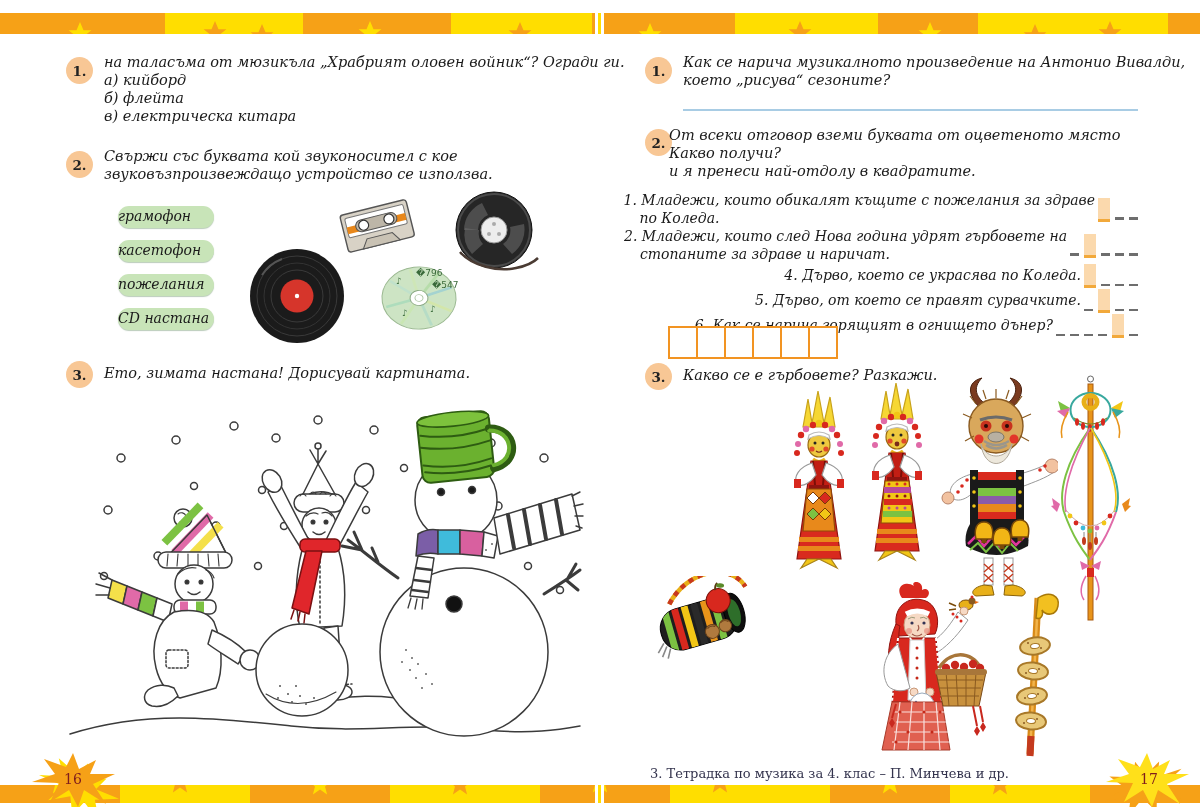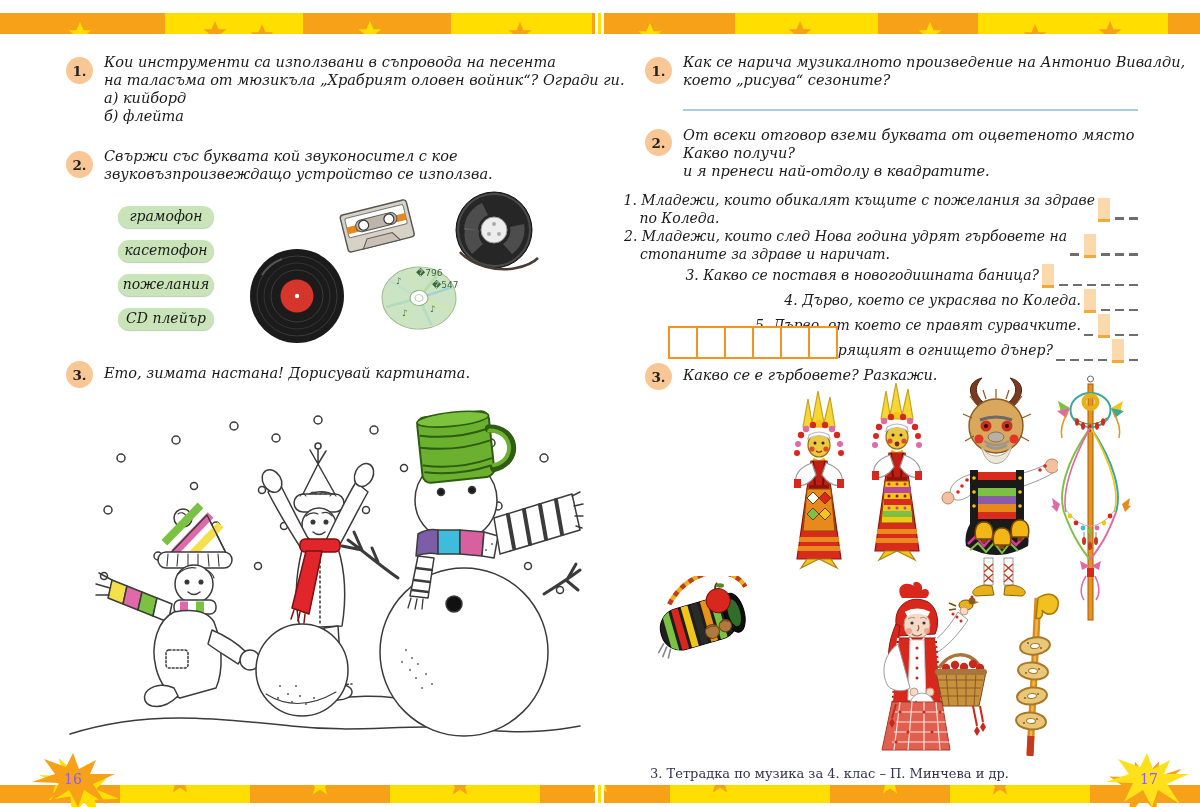--- a/index.html
+++ b/index.html
@@ -5,36 +5,36 @@
   html,body{margin:0;padding:0;}
   body{width:1200px;height:807px;position:relative;background:#fff;overflow:hidden;
        font-family:"DejaVu Serif",serif;color:#1a1a1a;}
   .band{position:absolute;left:0;}
   .qnum{position:absolute;width:27px;height:27px;border-radius:50%;background:#F8C795;
         display:flex;align-items:center;justify-content:center;
         font-size:13.5px;font-weight:bold;color:#222;}
   .qblock{position:absolute;font-style:italic;font-size:14.5px;line-height:18px;white-space:nowrap;}
   .qblock div{white-space:nowrap;}
   .pill-col{position:absolute;left:118px;top:206px;}
-  .pill{width:96px;text-align:center;background:#C8E4B8;border-radius:12px;
+  .pill{width:96px;text-align:left;background:#C8E4B8;border-radius:12px;
         font-style:italic;font-size:14px;padding:2px 0 4px;margin-bottom:12px;
         box-shadow:0 1px 1px rgba(60,110,60,.35);}
   .answer-line{position:absolute;left:683px;top:109px;width:455px;height:2px;background:#A8CCE4;}
   .quiz-list{position:absolute;left:685px;top:192px;width:455px;}
   .quiz-row{display:flex;justify-content:flex-end;align-items:center;margin-bottom:1px;}
   .quiz-text{font-style:italic;font-size:14px;line-height:17.5px;white-space:nowrap;}
   .q-cont{padding-left:16px;}
   .blank{display:flex;align-items:flex-end;}
   .cell-dash{width:9px;height:2.5px;background:#6e6e6e;margin:0 2.5px 2px;display:inline-block;}
   .cell-hl{width:12px;height:21px;background:#FBD9AD;border-bottom:3px solid #F2A93B;
            margin:0 2.5px;display:inline-block;}
   .answer-boxes{position:absolute;left:668px;top:326px;display:flex;}
   .abox{width:26px;height:29px;border:2px solid #F29422;background:#fff;margin-right:-2px;}
   .footer{position:absolute;left:650px;top:766px;font-size:13px;color:#33334d;}
-  .page-num{position:absolute;font-size:14px;color:#8b5cf6;}
+  .page-num{position:absolute;font-size:14px;color:#7f1d1d;}
   svg{position:absolute;}
 </style>
 </head>
 <body>
 
 <svg class="band" style="top:13px" width="1200" height="21" viewBox="0 0 1200 21">
   <defs>
       <path id="st5" d="M0,-12 L3.5,-3.7 L11.4,-3.7 L5,1.4 L7.1,9.4 L0,4.6 L-7.1,9.4 L-5,1.4 L-11.4,-3.7 L-3.5,-3.7 Z"></path>
     </defs>
   <rect width="1200" height="21" fill="#FFDE00"></rect>
@@ -58,39 +58,39 @@
       <use href="#st5" x="370" y="20"></use>
     <use href="#st5" x="650" y="22"></use>
       <use href="#st5" x="930" y="21"></use>
   </g>
   <rect x="595" width="9" height="21" fill="#fff"></rect>
   <rect x="598" width="3" height="21" fill="#FFDE00"></rect>
 </svg>
 
 <div class="qnum" style="left:66px;top:57px">1.</div>
 <div class="qblock" style="left:104px;top:53px">
-  <div>Кои инструменти са използвани в съпровода на песента</div>
   <div>на таласъма от мюзикъла „Храбрият оловен войник“? Огради ги.</div>
   <div>
       <div>а) кийборд</div>
       <div>б) флейта</div>
+      <div>в) електрическа китара</div>
     </div>
 </div>
 
 <div class="qnum" style="left:66px;top:151px">2.</div>
 <div class="qblock" style="left:104px;top:147px">
   <div>Свържи със буквата кой звуконосител с кое</div>
   <div>звуковъзпроизвеждащо устройство се използва.</div>
 </div>
 
 <div class="pill-col">
     <div class="pill">грамофон</div>
     <div class="pill">касетофон</div>
     <div class="pill">пожелания</div>
-    <div class="pill">CD плейър</div>
+    <div class="pill">CD настана</div>
   </div>
 
 <svg style="left:248px;top:247px" width="98" height="98" viewBox="0 0 98 98">
   <circle cx="49" cy="49" r="47" fill="#1b1b1b"></circle>
   <circle cx="49" cy="49" r="40" fill="none" stroke="#3a3a3a" stroke-width="1"></circle>
   <circle cx="49" cy="49" r="33" fill="none" stroke="#333" stroke-width="1"></circle>
   <circle cx="49" cy="49" r="26" fill="none" stroke="#3a3a3a" stroke-width="1"></circle>
   <circle cx="49" cy="49" r="16.5" fill="#D6352B"></circle>
   <circle cx="49" cy="49" r="2.2" fill="#fff"></circle>
   <path d="M14,28 A41,41 0 0 1 34,12" stroke="#555" stroke-width="2" fill="none"></path>
@@ -292,21 +292,21 @@
 </svg>
 
 <div class="qnum" style="left:645px;top:57px">1.</div>
 <div class="qblock" style="left:683px;top:53px">
   <div>Как се нарича музикалното произведение на Антонио Вивалди,</div>
   <div>което „рисува“ сезоните?</div>
 </div>
 <div class="answer-line"></div>
 
 <div class="qnum" style="left:645px;top:129px">2.</div>
-<div class="qblock" style="left:683px;top:126px">
+<div class="qblock" style="left:669px;top:126px">
   <div>От всеки отговор вземи буквата от оцветеното място</div>
   <div>Какво получи?</div>
   <div>и я пренеси най-отдолу в квадратите.</div>
 </div>
 
 <div class="quiz-list">
     <div class="quiz-row">
       <div class="quiz-text">
         <div>1. Младежи, които обикалят къщите с пожелания за здраве</div>
         <div class="q-cont">по Коледа.</div>
@@ -318,34 +318,20 @@
       </div>
     </div>
     <div class="quiz-row">
       <div class="quiz-text">
         <div>2. Младежи, които след Нова година удрят гърбовете на</div>
         <div class="q-cont">стопаните за здраве и наричат.</div>
       </div>
       <div class="blank">
         <span class="cell-dash"></span>
         <span class="cell-hl"></span>
-        <span class="cell-dash"></span>
-        <span class="cell-dash"></span>
-        <span class="cell-dash"></span>
-      </div>
-    </div>
-    <div class="quiz-row">
-      <div class="quiz-text">
-        <div>3. Какво се поставя в новогодишната баница?</div>
-      </div>
-      <div class="blank">
-        <span class="cell-hl"></span>
-        <span class="cell-dash"></span>
-        <span class="cell-dash"></span>
-        <span class="cell-dash"></span>
         <span class="cell-dash"></span>
         <span class="cell-dash"></span>
         <span class="cell-dash"></span>
       </div>
     </div>
     <div class="quiz-row">
       <div class="quiz-text">
         <div>4. Дърво, което се украсява по Коледа.</div>
       </div>
       <div class="blank">

